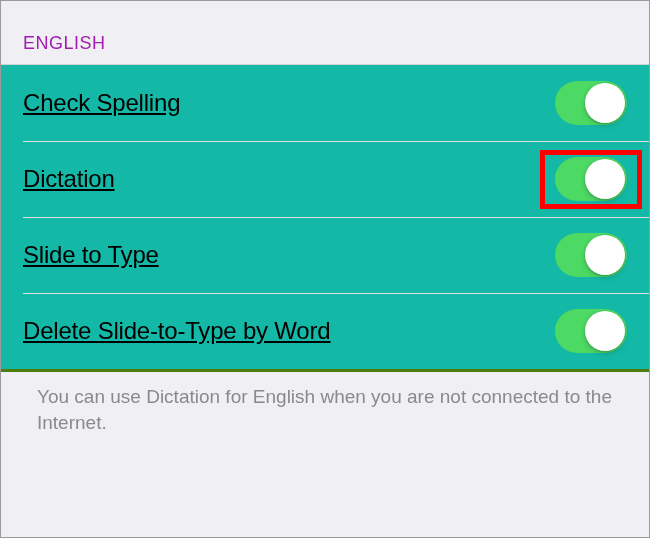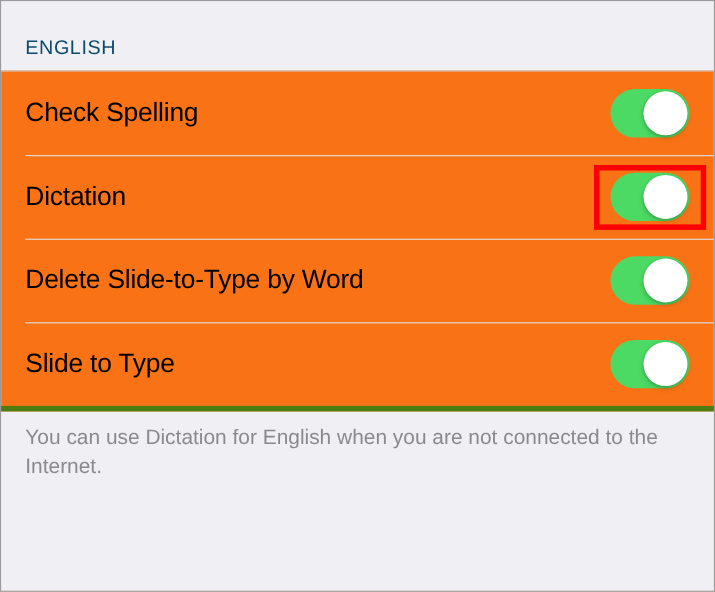--- a/index.html
+++ b/index.html
@@ -12,27 +12,28 @@
       background: #efeff4;
       width: 650px;
       height: 538px;
       overflow: hidden;
       border: 1px solid #9a9a9a;
     }
     .section-header {
       padding: 32px 22px 10px 22px;
       font-size: 18px;
       letter-spacing: 0.5px;
-      color: #0c4a6e;
+      color: #a21caf;
       text-transform: uppercase;
     }
     .list {
-      background: #f97316;
+      background: #14b8a6;
       border-top: 1px solid #d1d1d4;
-      border-bottom: 5px solid #4d7c0f;
+      border-bottom: 3px solid #4d7c0f;
+      text-decoration: underline;
     }
     .row {
       display: flex;
       align-items: center;
       justify-content: space-between;
       padding: 16px 22px 16px 22px;
       position: relative;
       min-height: 68px;
     }
     .row + .row::before {
@@ -75,21 +76,21 @@
     .highlight-box {
       position: absolute;
       border: 5px solid #ff0000;
       pointer-events: none;
       top: -7px;
       left: -15px;
       width: 102px;
       height: 59px;
     }
     .footer-text {
-      padding: 12px 22px;
+      padding: 12px 36px;
       font-size: 19px;
       color: #8a8a8e;
       line-height: 1.35;
     }
   </style>
 </head>
 <body>
 
 <div class="section-header">English</div>
 
@@ -106,29 +107,29 @@
   <div class="row">
     <span class="row-label">Dictation</span>
     <div class="toggle">
       <div class="toggle-track"></div>
       <div class="toggle-knob"></div>
       <div class="highlight-box"></div>
     </div>
   </div>
 
   <div class="row">
-    <span class="row-label">Delete Slide-to-Type by Word</span>
+    <span class="row-label">Slide to Type</span>
     <div class="toggle">
       <div class="toggle-track"></div>
       <div class="toggle-knob"></div>
     </div>
   </div>
 
   <div class="row">
-    <span class="row-label">Slide to Type</span>
+    <span class="row-label">Delete Slide-to-Type by Word</span>
     <div class="toggle">
       <div class="toggle-track"></div>
       <div class="toggle-knob"></div>
     </div>
   </div>
 
 
 </div>
 
 <div class="footer-text">You can use Dictation for English when you are not connected to the Internet.</div>

